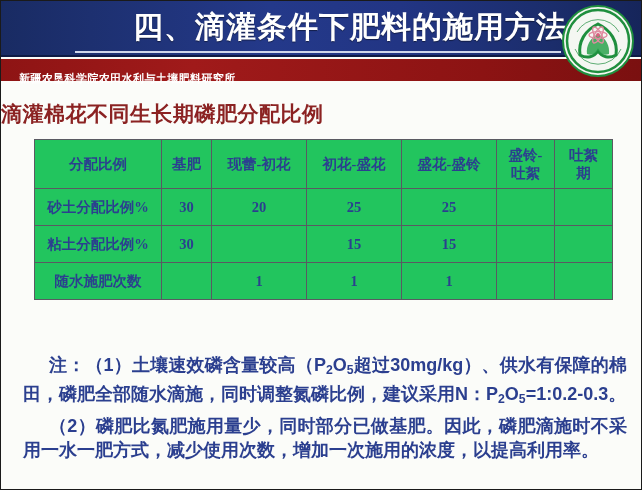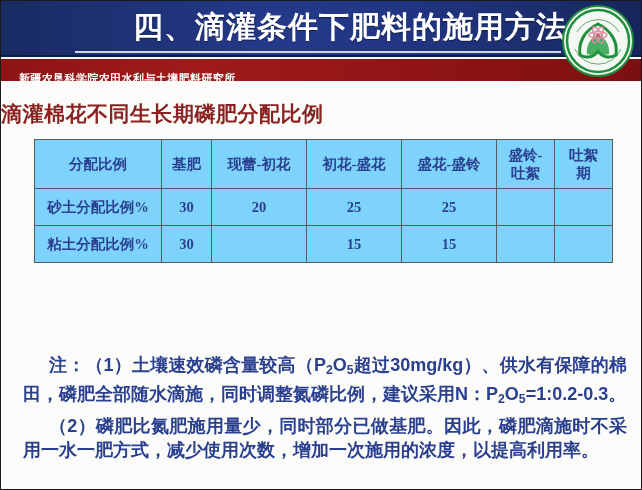--- a/index.html
+++ b/index.html
@@ -109,21 +109,21 @@
   }
 
   
   .data-table {
     position: absolute;
     left: 33px;
     top: 138px;
     width: 578px;
     border-collapse: collapse;
     table-layout: fixed;
-    background: #7dd3fc;
+    background: #22c55e;
   }
   .data-table td, .data-table th {
     border: 1px solid #5a5a62;
     color: #2b3f8f;
     font-size: 14.5px;
     font-weight: bold;
     text-align: center;
     vertical-align: middle;
     font-family: "Liberation Serif", "DejaVu Serif", serif;
     padding: 0;
@@ -236,20 +236,29 @@
       </tr>
       <tr>
         <td>粘土分配比例%</td>
         <td>30</td>
         <td></td>
         <td>15</td>
         <td>15</td>
         <td></td>
         <td></td>
       </tr>
+      <tr>
+        <td>随水施肥次数</td>
+        <td></td>
+        <td>1</td>
+        <td>1</td>
+        <td>1</td>
+        <td></td>
+        <td></td>
+      </tr>
     </tbody>
   </table>
 
   <div class="notes">
     <p class="note-p"><span>注：（1）土壤速效磷含量较高（P</span><sub>2</sub><span>O</span><sub>5</sub><span>超过30mg/kg）、供水有保障的棉田，磷肥全部随水滴施，同时调整氮磷比例，建议采用N：P</span><sub>2</sub><span>O</span><sub>5</sub><span>=1:0.2-0.3。</span></p>
     <p class="note-p">（2）磷肥比氮肥施用量少，同时部分已做基肥。因此，磷肥滴施时不采用一水一肥方式，减少使用次数，增加一次施用的浓度，以提高利用率。</p>
   </div>
 
 </div>
 

